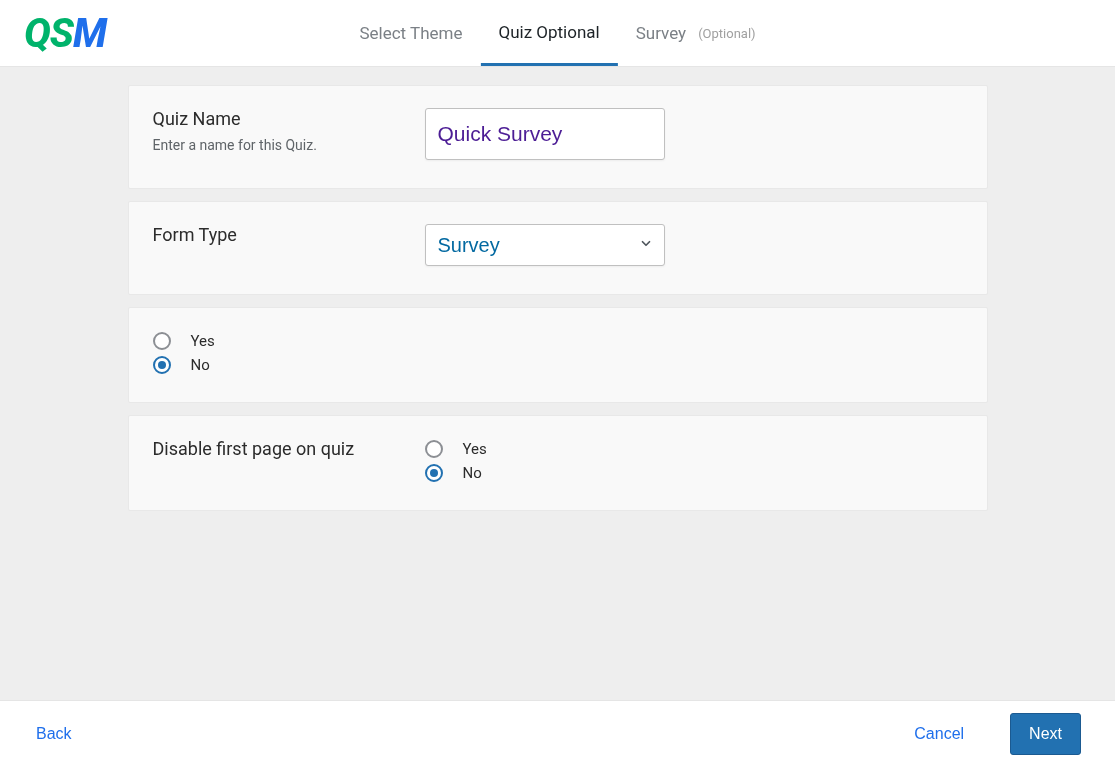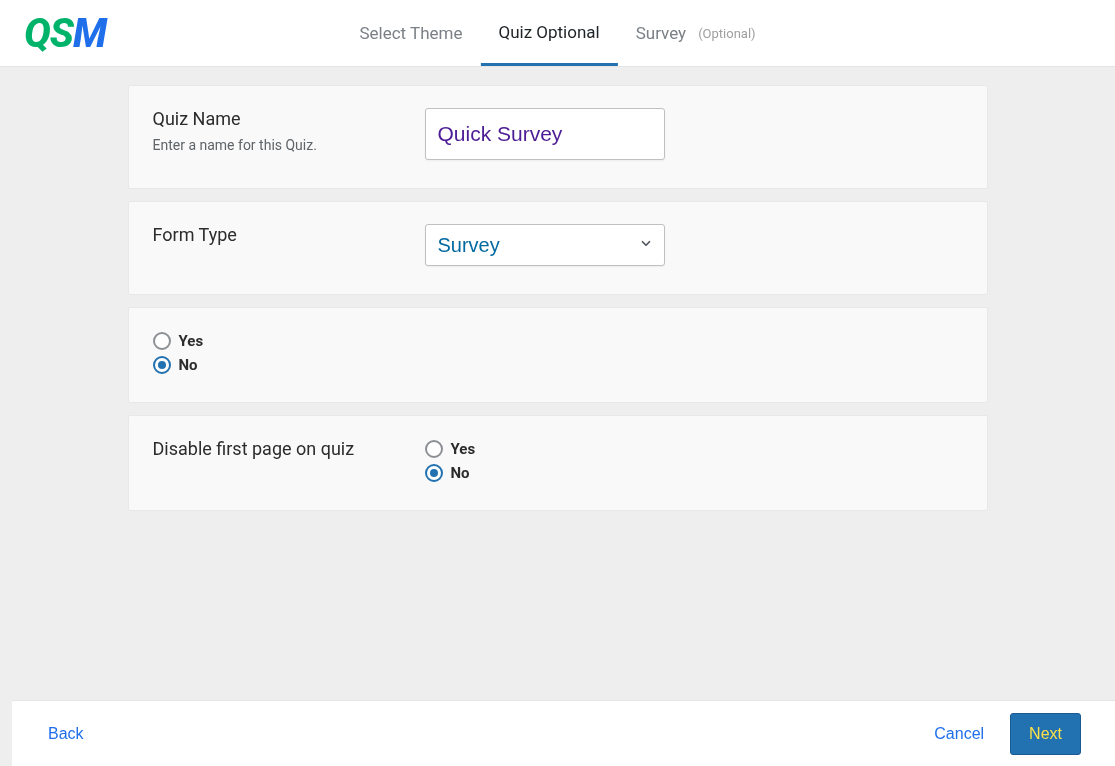--- a/index.html
+++ b/index.html
@@ -136,23 +136,22 @@
 
     .radio-group {
       display: flex;
       flex-direction: column;
       gap: 6px;
       padding-top: 2px;
     }
     .radio-option {
       display: flex;
       align-items: center;
-      gap: 8px;
-      cursor: pointer;
-      font-weight: bold;
+      gap: 20px;
+      cursor: pointer;
     }
     .radio-circle {
       width: 18px;
       height: 18px;
       border: 2px solid #8c8f94;
       border-radius: 50%;
       display: inline-flex;
       align-items: center;
       justify-content: center;
       background: #fff;
@@ -164,47 +163,48 @@
       border-radius: 50%;
       background: #2271b1;
     }
     .radio-label {
       font-size: 15px;
       color: #2c2c2c;
     }
 
     .footer {
       position: absolute;
-      left: 12px; right: 0; bottom: 0;
+      left: 0; right: 0; bottom: 0;
       height: 66px;
       background: #ffffff;
       border-top: 1px solid #e5e5e5;
       display: flex;
       align-items: center;
       justify-content: space-between;
       padding: 0 34px 0 36px;
     }
     .footer-left, .footer-right { display: flex; align-items: center; gap: 26px; }
     .link-btn {
       color: #1f6feb;
       font-size: 16px;
       background: none;
       border: none;
       cursor: pointer;
     }
     .primary-btn {
       background: #2271b1;
-      color: #fde047;
+      color: #ffffff;
       border: 1px solid #1b5a91;
       height: 42px;
       min-width: 64px;
       padding: 0 18px;
       font-size: 16px;
       border-radius: 3px;
       cursor: pointer;
+      margin-left: 20px;
     }
   </style>
 </head>
 <body>
 
 <div class="topbar">
   <div class="logo">
     <span class="c1">Q</span><span class="c2">S</span><span class="c3">M</span>
   </div>
   <div class="nav">

